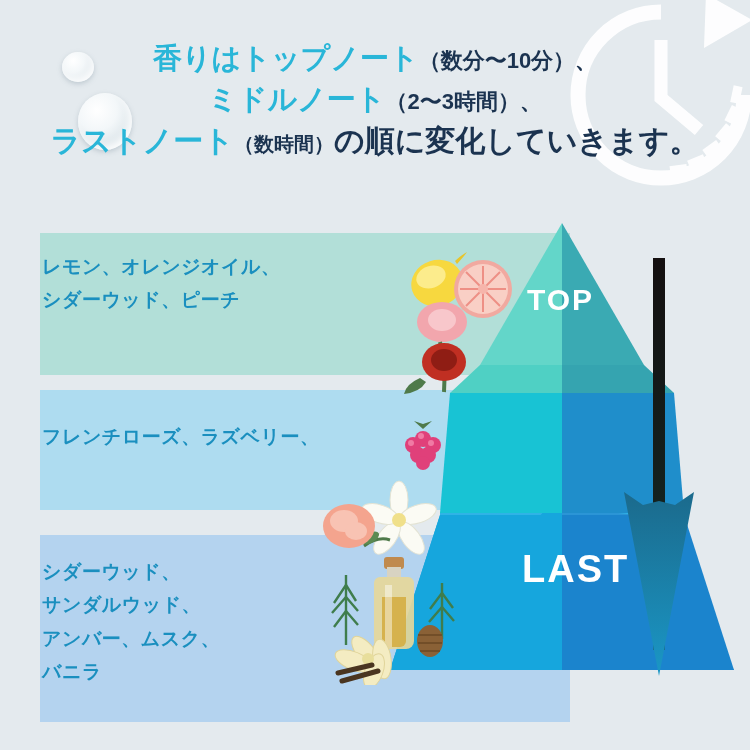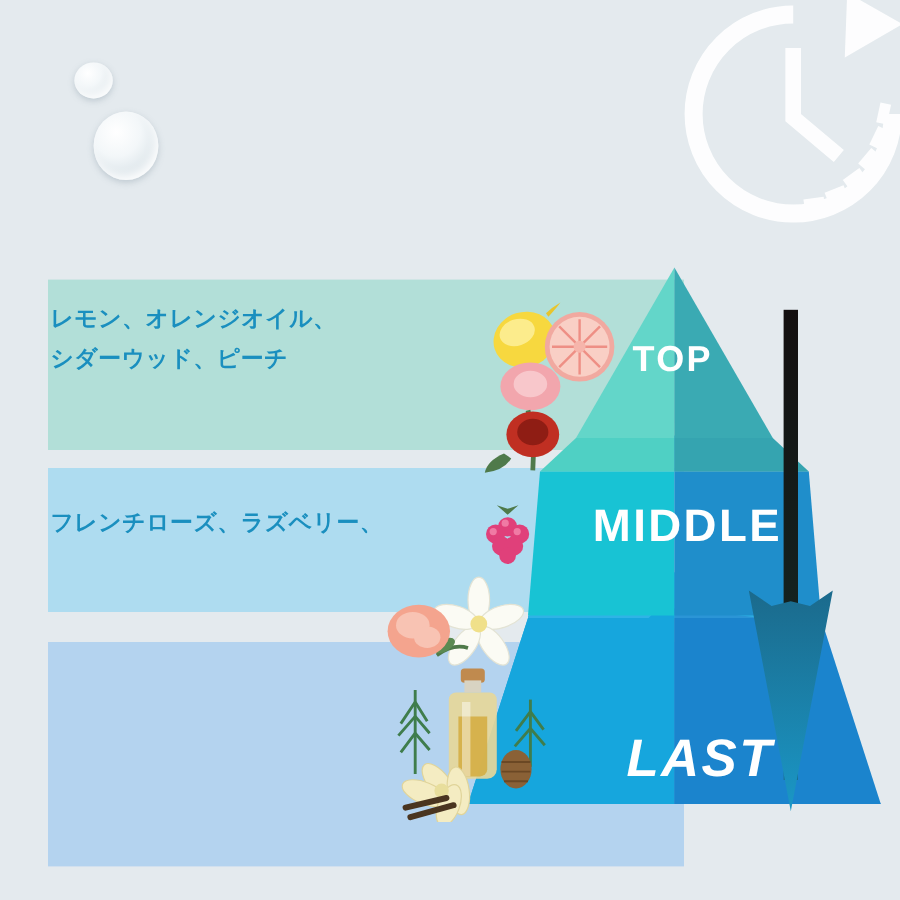--- a/index.html
+++ b/index.html
@@ -44,21 +44,21 @@
   .bt-last{top:555px;}
 
   
   .pyramid{position:absolute;left:380px;top:215px;width:370px;height:500px;z-index:3;}
 
   
   .plabel{position:absolute;color:#ffffff;font-weight:bold;z-index:5;
           font-family:"Liberation Sans","DejaVu Sans",sans-serif;letter-spacing:2px;}
   .lab-top{left:527px;top:283px;font-size:30px;}
   .lab-mid{left:494px;top:418px;font-size:38px;}
-  .lab-last{left:522px;top:608px;font-size:44px;font-style:italic;}
+  .lab-last{left:522px;top:548px;font-size:38px;}
 
   
   .arrow{position:absolute;left:612px;top:258px;width:96px;height:420px;z-index:6;}
 
   
   .bot{position:absolute;z-index:4;}
   .lemon{left:405px;top:250px;width:64px;height:62px;}
   .grapefruit{left:452px;top:258px;width:62px;height:62px;}
   .rose{left:400px;top:300px;width:86px;height:98px;}
   .raspberry{left:398px;top:415px;width:50px;height:58px;}
@@ -81,20 +81,31 @@
       <rect x="164" y="134" width="9" height="17" transform="rotate(40 168 142)"></rect>
       <rect x="152" y="150" width="9" height="17" transform="rotate(54 156 158)"></rect>
       <rect x="137" y="163" width="9" height="17" transform="rotate(68 141 171)"></rect>
       <rect x="119" y="171" width="9" height="17" transform="rotate(82 123 179)"></rect>
     </g>
   </svg>
 
   <div class="drop drop-small"></div>
   <div class="drop drop-large"></div>
 
+  <div class="headline">
+    <span class="hl-line hl-1">
+      <span class="cy">香りはトップノート</span><span class="nv sm">（数分〜10分）、</span>
+    </span>
+    <span class="hl-line hl-2">
+      <span class="cy">ミドルノート</span><span class="nv sm">（2〜3時間）、</span>
+    </span>
+    <span class="hl-line hl-3">
+      <span class="cy">ラストノート</span><span class="nv sm2">（数時間）</span><span class="nv">の順に変化していきます。</span>
+    </span>
+  </div>
 
   <div class="band band-top"></div>
   <div class="band band-mid"></div>
   <div class="band band-last"></div>
 
   <svg class="pyramid" viewBox="0 0 370 500">
 
     <polygon points="182,278 10,455 182,455" fill="#16a6dd"></polygon>
     <polygon points="182,278 354,455 182,455" fill="#1b84cd"></polygon>
     <polygon points="182,262 60,300 182,300" fill="#2fb3e6"></polygon>
@@ -109,21 +120,20 @@
     <polygon points="70,178 182,178 182,298 60,298" fill="#18c3d4"></polygon>
     <polygon points="182,178 294,178 304,298 182,298" fill="#1f8ecb"></polygon>
 
     <polygon points="182,8 100,150 182,150" fill="#63d6c9"></polygon>
     <polygon points="182,8 264,150 182,150" fill="#3aaab3"></polygon>
     <polygon points="100,150 182,150 182,178 70,178" fill="#4fd0c4"></polygon>
     <polygon points="182,150 264,150 294,178 182,178" fill="#35a4b0"></polygon>
   </svg>
 
   <div class="plabel lab-top">TOP</div>
-  <div class="plabel lab-mid">MIDDLE</div>
   <div class="plabel lab-last">LAST</div>
 
   <svg class="arrow" viewBox="0 0 96 420">
     <defs>
       <linearGradient id="agr" x1="0" y1="0" x2="0" y2="1">
         <stop offset="0%" stop-color="#141010"></stop>
         <stop offset="62%" stop-color="#14221f"></stop>
         <stop offset="100%" stop-color="#1a6f92"></stop>
       </linearGradient>
       <linearGradient id="ahd" x1="0" y1="0" x2="0" y2="1">
@@ -231,14 +241,20 @@
     </g>
   </svg>
 
   <div class="band-text bt-top">
     <div>レモン、オレンジオイル、</div>
     <div>シダーウッド、ピーチ</div>
   </div>
   <div class="band-text bt-mid">
     <div>フレンチローズ、ラズベリー、</div>
   </div>
+  <div class="band-text bt-last">
+    <div>シダーウッド、</div>
+    <div>サンダルウッド、</div>
+    <div>アンバー、ムスク、</div>
+    <div>バニラ</div>
+  </div>
 
 </div>
 
 </body></html>

